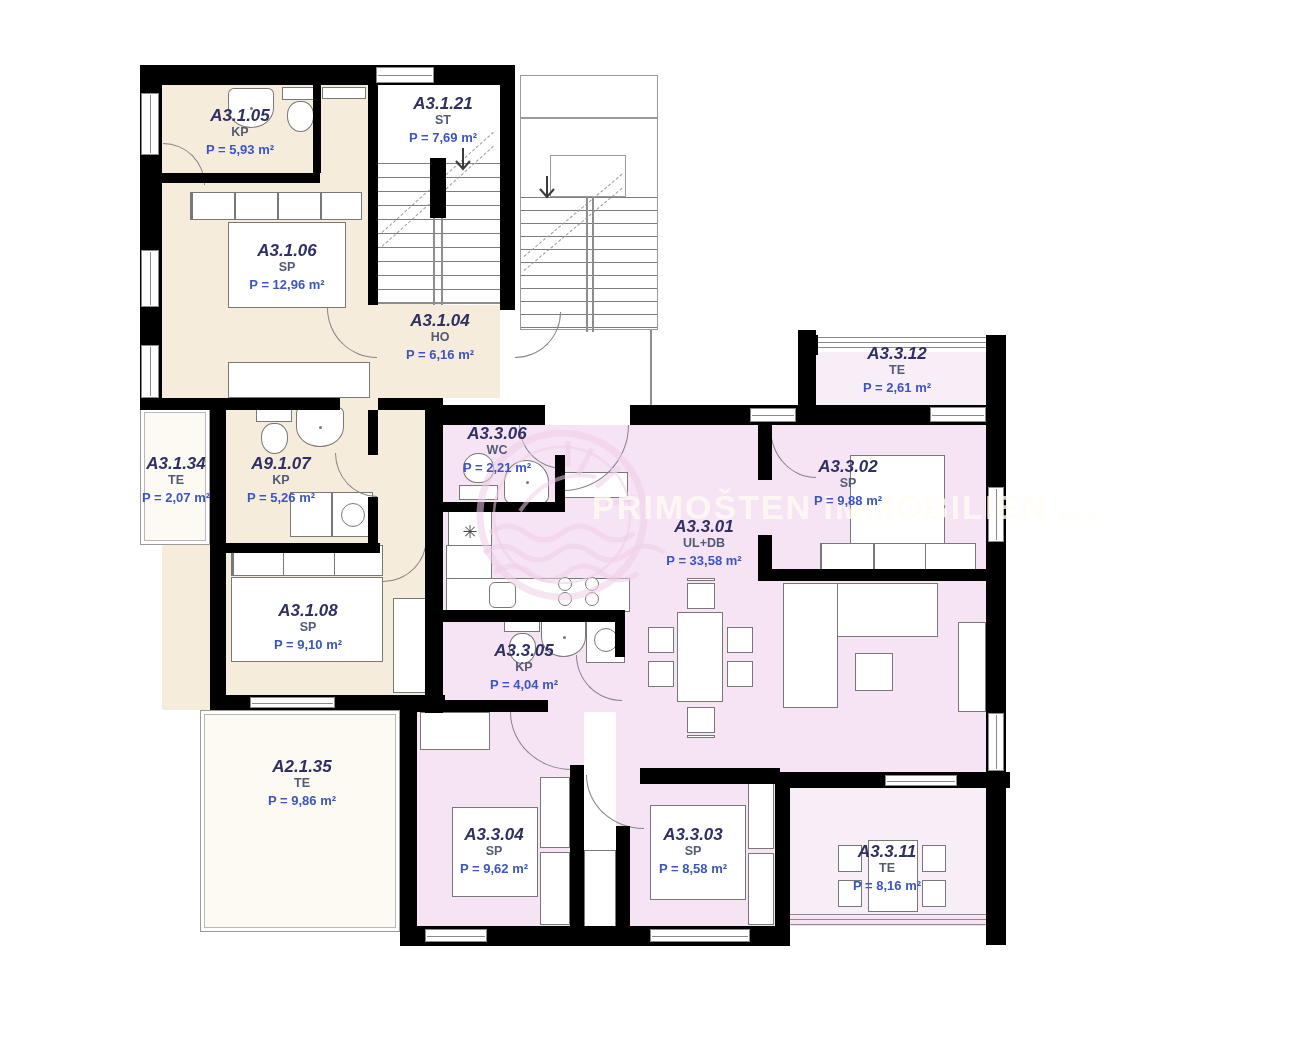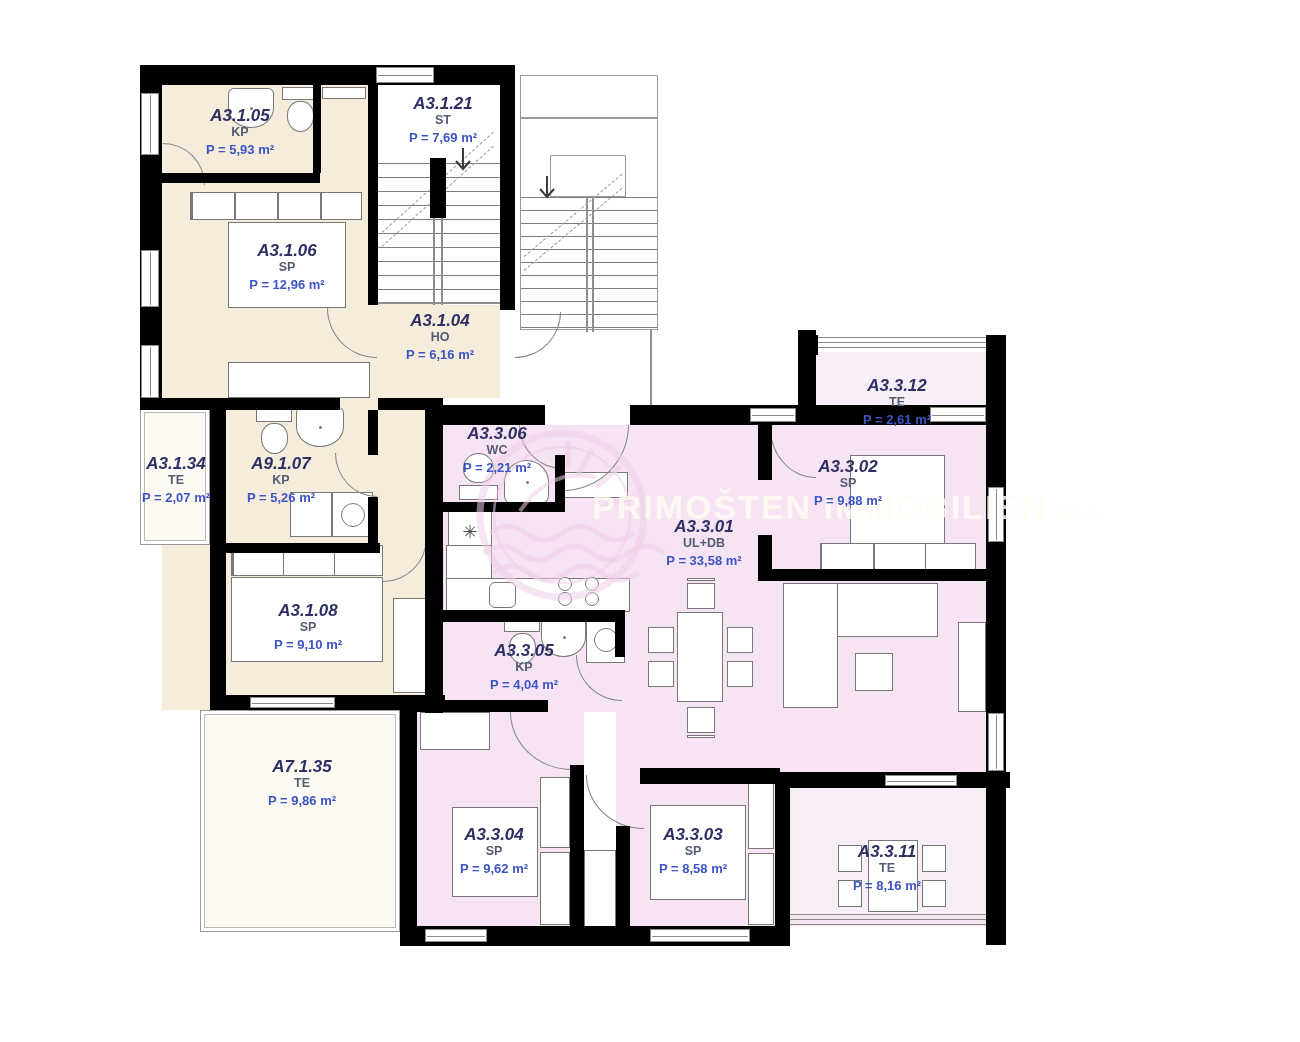--- a/index.html
+++ b/index.html
@@ -253,35 +253,35 @@
       <div class="code">A9.1.07</div>
       <div class="typ">KP</div>
       <div class="area">P = 5,26 m²</div>
     </div>
     <div class="label" style="left: 308px; top: 602px;">
       <div class="code">A3.1.08</div>
       <div class="typ">SP</div>
       <div class="area">P = 9,10 m²</div>
     </div>
     <div class="label" style="left: 302px; top: 758px;">
-      <div class="code">A7.1.35</div>
+      <div class="code">A2.1.35</div>
       <div class="typ">TE</div>
       <div class="area">P = 9,86 m²</div>
     </div>
     <div class="label" style="left: 497px; top: 425px;">
       <div class="code">A3.3.06</div>
       <div class="typ">WC</div>
       <div class="area">P = 2,21 m²</div>
     </div>
     <div class="label" style="left: 704px; top: 518px;">
       <div class="code">A3.3.01</div>
       <div class="typ">UL+DB</div>
       <div class="area">P = 33,58 m²</div>
     </div>
-    <div class="label" style="left: 897px; top: 345px; margin-top: 32px;">
+    <div class="label" style="left: 897px; top: 345px;">
       <div class="code">A3.3.12</div>
       <div class="typ">TE</div>
       <div class="area">P = 2,61 m²</div>
     </div>
     <div class="label" style="left: 848px; top: 458px;">
       <div class="code">A3.3.02</div>
       <div class="typ">SP</div>
       <div class="area">P = 9,88 m²</div>
     </div>
     <div class="label" style="left: 524px; top: 642px;">

